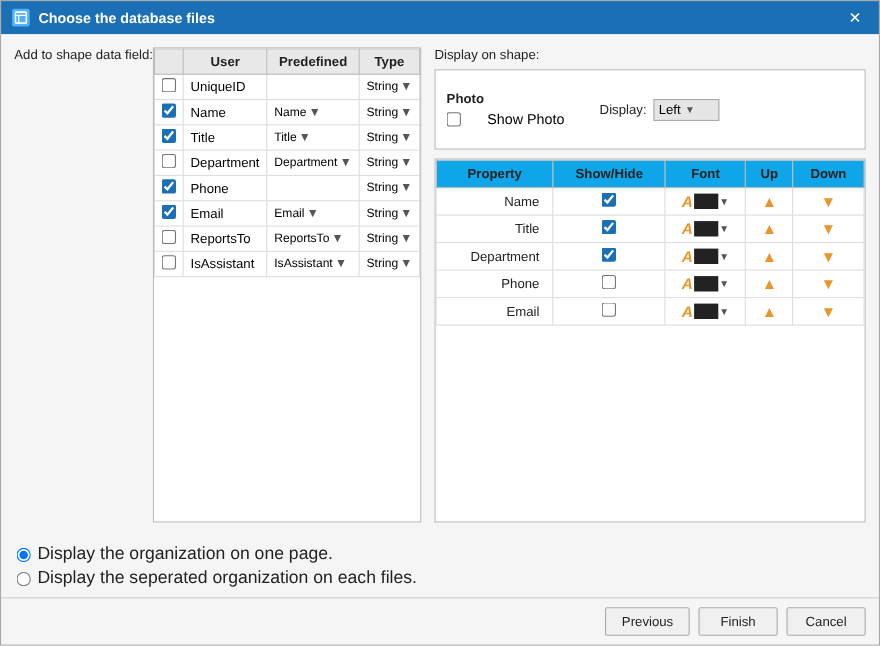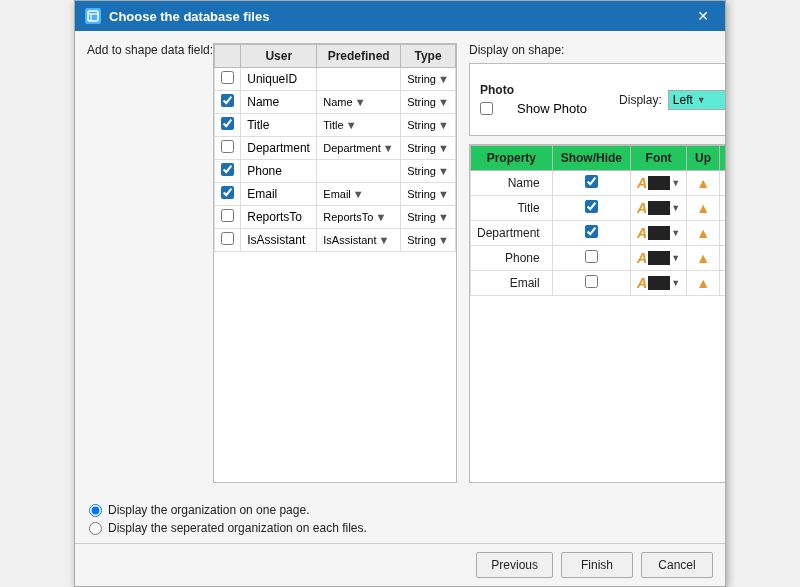--- a/index.html
+++ b/index.html
@@ -8,21 +8,21 @@
       font-size: 13px;
       background: #f0f0f0;
       display: flex;
       align-items: center;
       justify-content: center;
       width: 800px;
       height: 587px;
       overflow: hidden;
     }
     .dialog {
-      width: 652px;
+      width: 800px;
       height: 587px;
       background: #f5f5f5;
       border: 1px solid #aaa;
       display: flex;
       flex-direction: column;
       box-shadow: 2px 2px 8px rgba(0,0,0,0.3);
     }
     .title-bar {
       background: #1a6fb5;
       color: white;
@@ -150,36 +150,36 @@
       display: flex;
       align-items: center;
       gap: 24px;
     }
     .position-label {
       font-size: 12px;
       color: #222;
     }
     .position-select {
       border: 1px solid #aaa;
-      background: #5eead4;
+      background: #e5e5e5;
       font-size: 12px;
       padding: 2px 4px;
       display: flex;
       align-items: center;
       gap: 4px;
       min-width: 60px;
     }
     .display-table-container {
       border: 1px solid #bbb;
       background: white;
       flex: 1;
       overflow: auto;
     }
     .display-table thead th {
-      background: #22c55e;
+      background: #0ea5e9;
       font-size: 12px;
       padding: 5px 8px;
       border: 1px solid #bbb;
       font-weight: 600;
       text-align: center;
     }
     .display-table tbody td {
       border: 1px solid #ddd;
       padding: 4px 6px;
       text-align: center;
@@ -226,21 +226,21 @@
     .radio-row {
       display: flex;
       align-items: center;
       gap: 6px;
       margin-bottom: 4px;
     }
     .radio-row input[type="radio"] {
       cursor: pointer;
     }
     .radio-row label {
-      font-size: 12px;
+      font-size: 16px;
       color: #222;
       cursor: pointer;
     }
     .button-row {
       display: flex;
       justify-content: flex-end;
       gap: 8px;
       padding: 8px 12px;
       border-top: 1px solid #ccc;
     }

